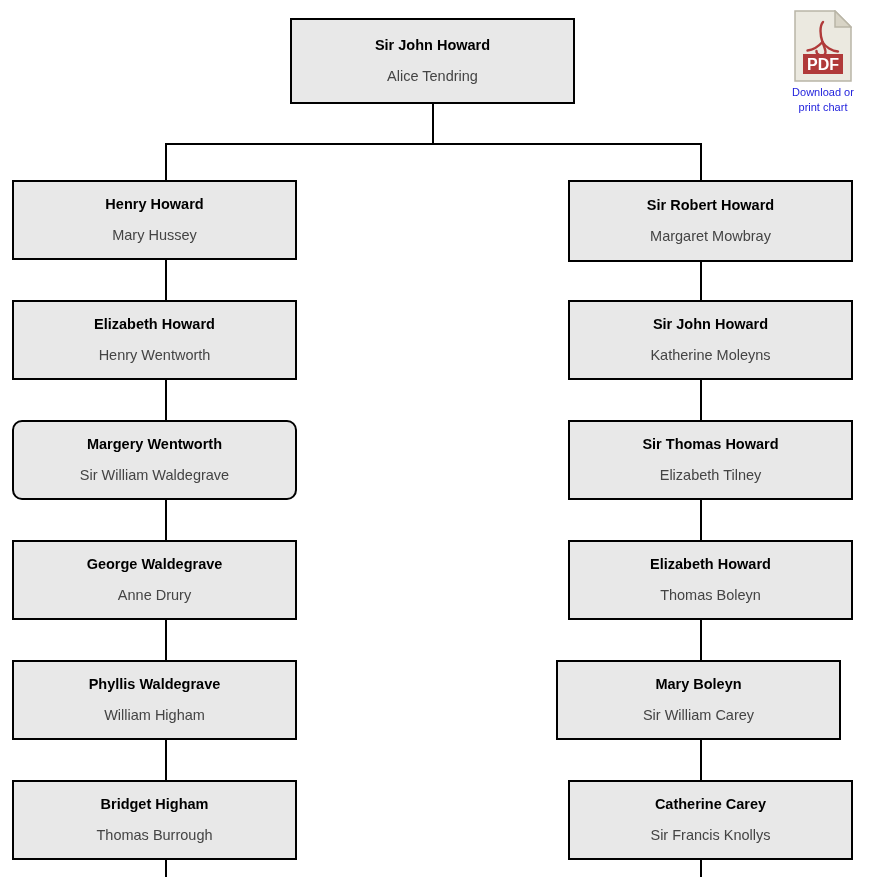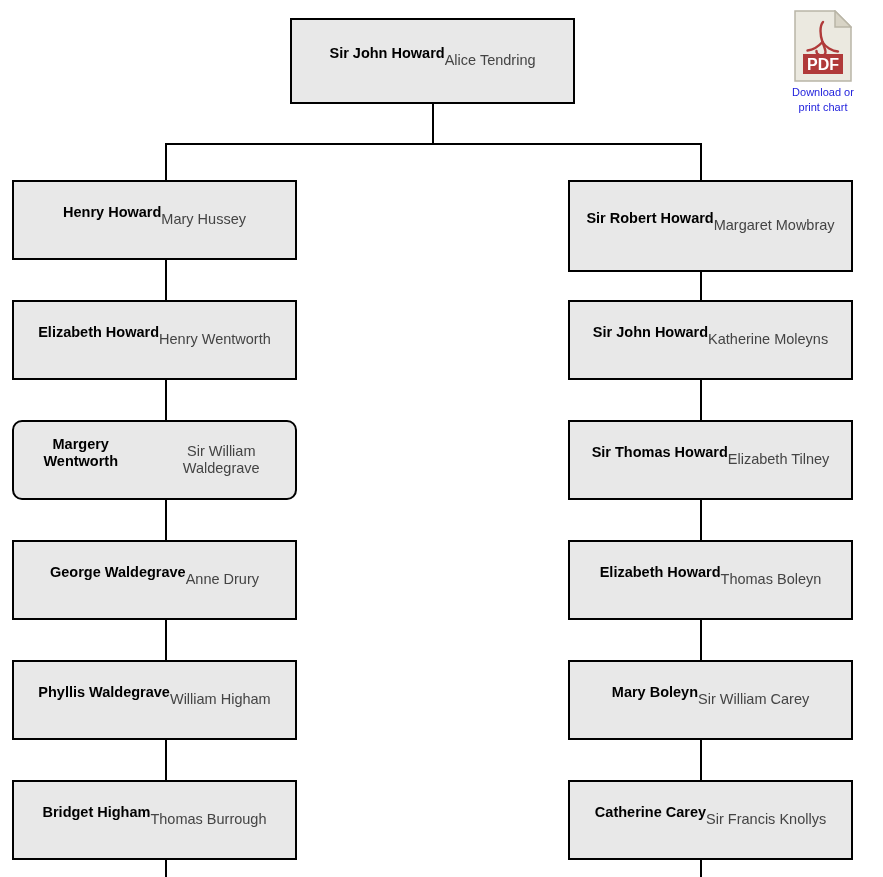--- a/index.html
+++ b/index.html
@@ -20,21 +20,21 @@
     height: 877px;
   }
 
   
   .node {
     position: absolute;
     box-sizing: border-box;
     background: #e8e8e8;
     border: 2px solid #000000;
     display: flex;
-    flex-direction: row;
+    flex-direction: column;
     align-items: center;
     justify-content: center;
     text-align: center;
     z-index: 2;
   }
   .node .person-primary {
     font-size: 14.5px;
     font-weight: bold;
     color: #000000;
     line-height: 1.2;
@@ -130,21 +130,21 @@
     <span class="person-spouse">William Higham</span>
   </div>
   <div class="conn-v" style="left:165px; top:740px; height:40px;"></div>
 
   <div class="node" id="node-l5" style="left:12px; top:780px; width:285px; height:80px;">
     <span class="person-primary">Bridget Higham</span>
     <span class="person-spouse">Thomas Burrough</span>
   </div>
   <div class="conn-v" style="left:165px; top:860px; height:17px;"></div>
 
-  <div class="node" id="node-r0" style="left:568px; top:180px; width:285px; height:92px;">
+  <div class="node" id="node-r0" style="left:568px; top:180px; width:285px; height:82px;">
     <span class="person-primary">Sir Robert Howard</span>
     <span class="person-spouse">Margaret Mowbray</span>
   </div>
   <div class="conn-v" style="left:700px; top:260px; height:40px;"></div>
 
   <div class="node" id="node-r1" style="left:568px; top:300px; width:285px; height:80px;">
     <span class="person-primary">Sir John Howard</span>
     <span class="person-spouse">Katherine Moleyns</span>
   </div>
   <div class="conn-v" style="left:700px; top:380px; height:40px;"></div>
@@ -154,21 +154,21 @@
     <span class="person-spouse">Elizabeth Tilney</span>
   </div>
   <div class="conn-v" style="left:700px; top:500px; height:40px;"></div>
 
   <div class="node" id="node-r3" style="left:568px; top:540px; width:285px; height:80px;">
     <span class="person-primary">Elizabeth Howard</span>
     <span class="person-spouse">Thomas Boleyn</span>
   </div>
   <div class="conn-v" style="left:700px; top:620px; height:40px;"></div>
 
-  <div class="node" id="node-r4" style="left:568px; top:660px; width:285px; height:80px;">
+  <div class="node" id="node-r4" style="left:556px; top:660px; width:285px; height:80px;">
     <span class="person-primary">Mary Boleyn</span>
     <span class="person-spouse">Sir William Carey</span>
   </div>
   <div class="conn-v" style="left:700px; top:740px; height:40px;"></div>
 
   <div class="node" id="node-r5" style="left:568px; top:780px; width:285px; height:80px;">
     <span class="person-primary">Catherine Carey</span>
     <span class="person-spouse">Sir Francis Knollys</span>
   </div>
   <div class="conn-v" style="left:700px; top:860px; height:17px;"></div>

